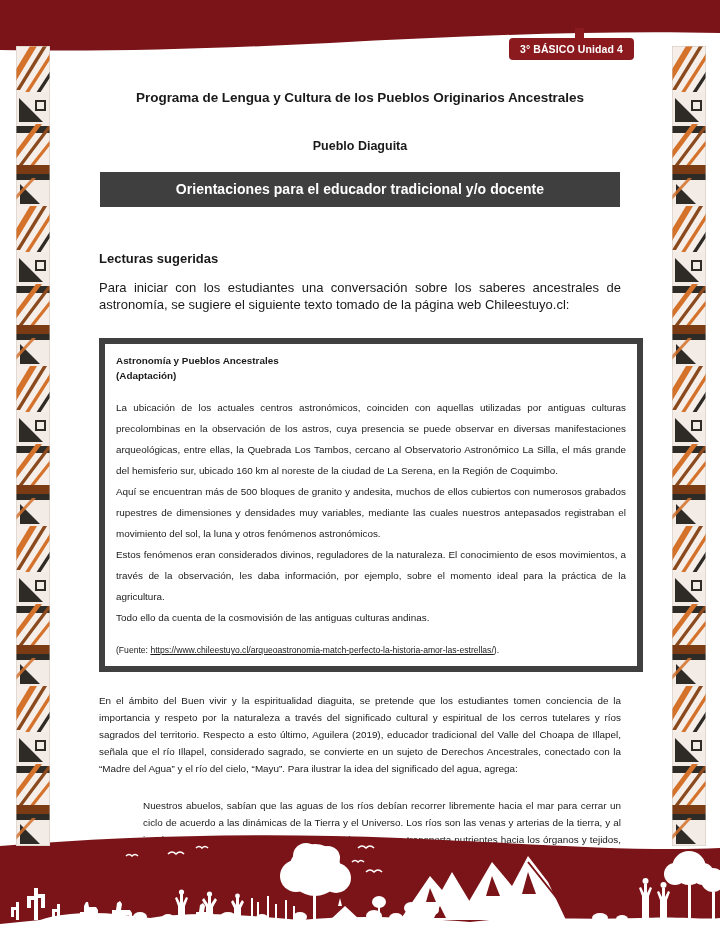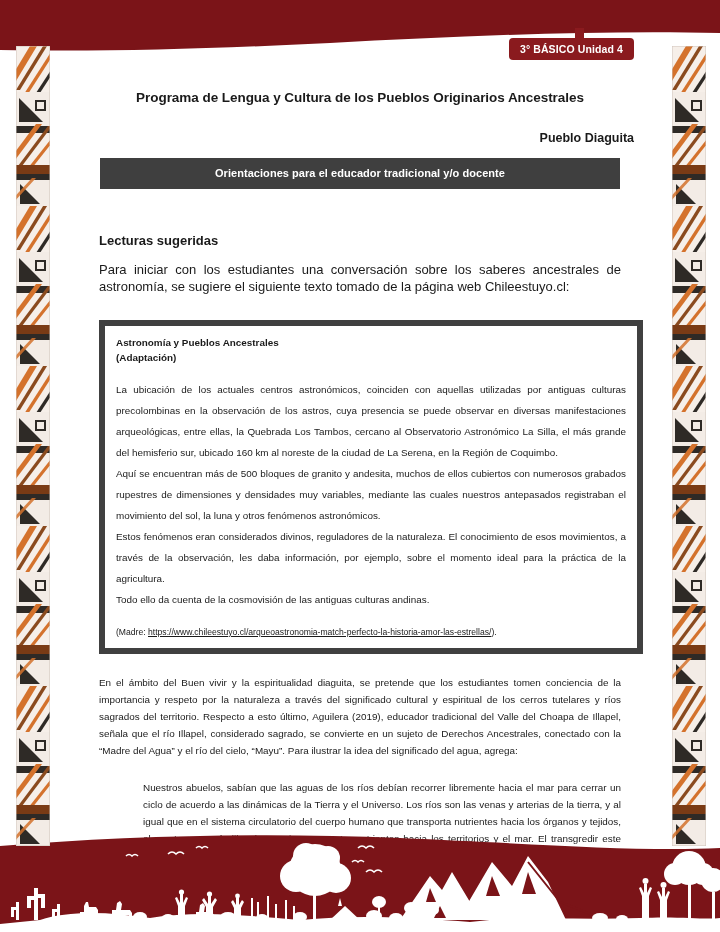--- a/index.html
+++ b/index.html
@@ -77,33 +77,33 @@
   }
 
   .doc-title {
     text-align: center;
     font-size: 13.5px;
     font-weight: bold;
     margin: 28px 0 0 0;
     letter-spacing: -.05px;
   }
   .doc-subtitle {
-    text-align: right;
+    text-align: center;
     font-size: 12.5px;
     font-weight: bold;
-    margin: 26px 0 0 0;
+    margin: 34px 0 0 0;
   }
 
   .gray-bar {
-    margin: 13px 0 0 14px;
+    margin: 19px 0 0 14px;
     width: 520px;
     background: #3f3f3f;
     color: #ffffff;
     text-align: center;
-    font-size: 11px;
+    font-size: 14px;
     font-weight: bold;
     padding: 9px 0 10px 0;
     letter-spacing: .05px;
   }
 
   .section-heading {
     font-size: 13px;
     font-weight: bold;
     margin: 44px 0 0 13px;
   }
@@ -249,21 +249,21 @@
 
   <div class="quote-box">
     <div class="qb-title">Astronomía y Pueblos Ancestrales</div>
     <div class="qb-title">(Adaptación)</div>
 
     <div class="qb-par">La ubicación de los actuales centros astronómicos, coinciden con aquellas utilizadas por antiguas culturas precolombinas en la observación de los astros, cuya presencia se puede observar en diversas manifestaciones arqueológicas, entre ellas, la Quebrada Los Tambos, cercano al Observatorio Astronómico La Silla, el más grande del hemisferio sur, ubicado 160 km al noreste de la ciudad de La Serena, en la Región de Coquimbo.</div>
     <div class="qb-par tight">Aquí se encuentran más de 500 bloques de granito y andesita, muchos de ellos cubiertos con numerosos grabados rupestres de dimensiones y densidades muy variables, mediante las cuales nuestros antepasados registraban el movimiento del sol, la luna y otros fenómenos astronómicos.</div>
     <div class="qb-par tight">Estos fenómenos eran considerados divinos, reguladores de la naturaleza. El conocimiento de esos movimientos, a través de la observación, les daba información, por ejemplo, sobre el momento ideal para la práctica de la agricultura.</div>
     <div class="qb-par tight">Todo ello da cuenta de la cosmovisión de las antiguas culturas andinas.</div>
 
-    <div class="qb-source"><span>(Madre: </span><a href="#">https://www.chileestuyo.cl/arqueoastronomia-match-perfecto-la-historia-amor-las-estrellas/</a><span>).</span></div>
+    <div class="qb-source"><span>(Fuente: </span><a href="#">https://www.chileestuyo.cl/arqueoastronomia-match-perfecto-la-historia-amor-las-estrellas/</a><span>).</span></div>
   </div>
 
   <div class="body-par">En el ámbito del Buen vivir y la espiritualidad diaguita, se pretende que los estudiantes tomen conciencia de la importancia y respeto por la naturaleza a través del significado cultural y espiritual de los cerros tutelares y ríos sagrados del territorio. Respecto a esto último, Aguilera (2019), educador tradicional del Valle del Choapa de Illapel, señala que el río Illapel, considerado sagrado, se convierte en un sujeto de Derechos Ancestrales, conectado con la “Madre del Agua” y el río del cielo, “Mayu”.  Para ilustrar la idea del significado del agua, agrega:</div>
   <div class="indent-par">Nuestros abuelos, sabían que las aguas de los ríos debían recorrer libremente hacia el mar para cerrar un ciclo de acuerdo a las dinámicas de la Tierra y el Universo. Los ríos son las venas y arterias de la tierra, y al igual que en el sistema circulatorio del cuerpo humano que transporta nutrientes hacia los órganos y tejidos, el mantener un río libre le permite transportar nutrientes hacia los territorios y el mar. El transgredir este principio, es afectar</div>
 
 </div>
 
 <div class="footer">
   <svg width="720" height="100" viewBox="0 0 720 100" xmlns="http://www.w3.org/2000/svg">
 

